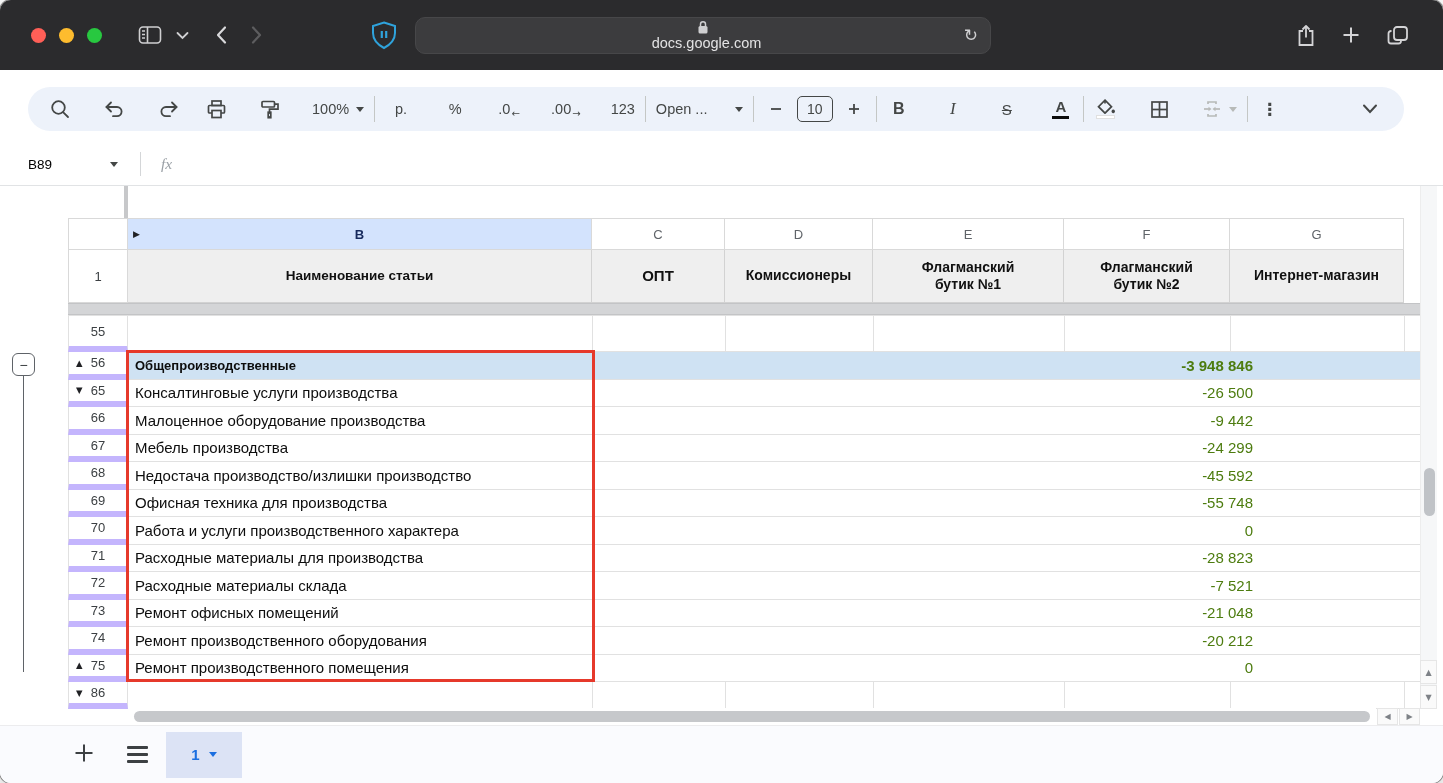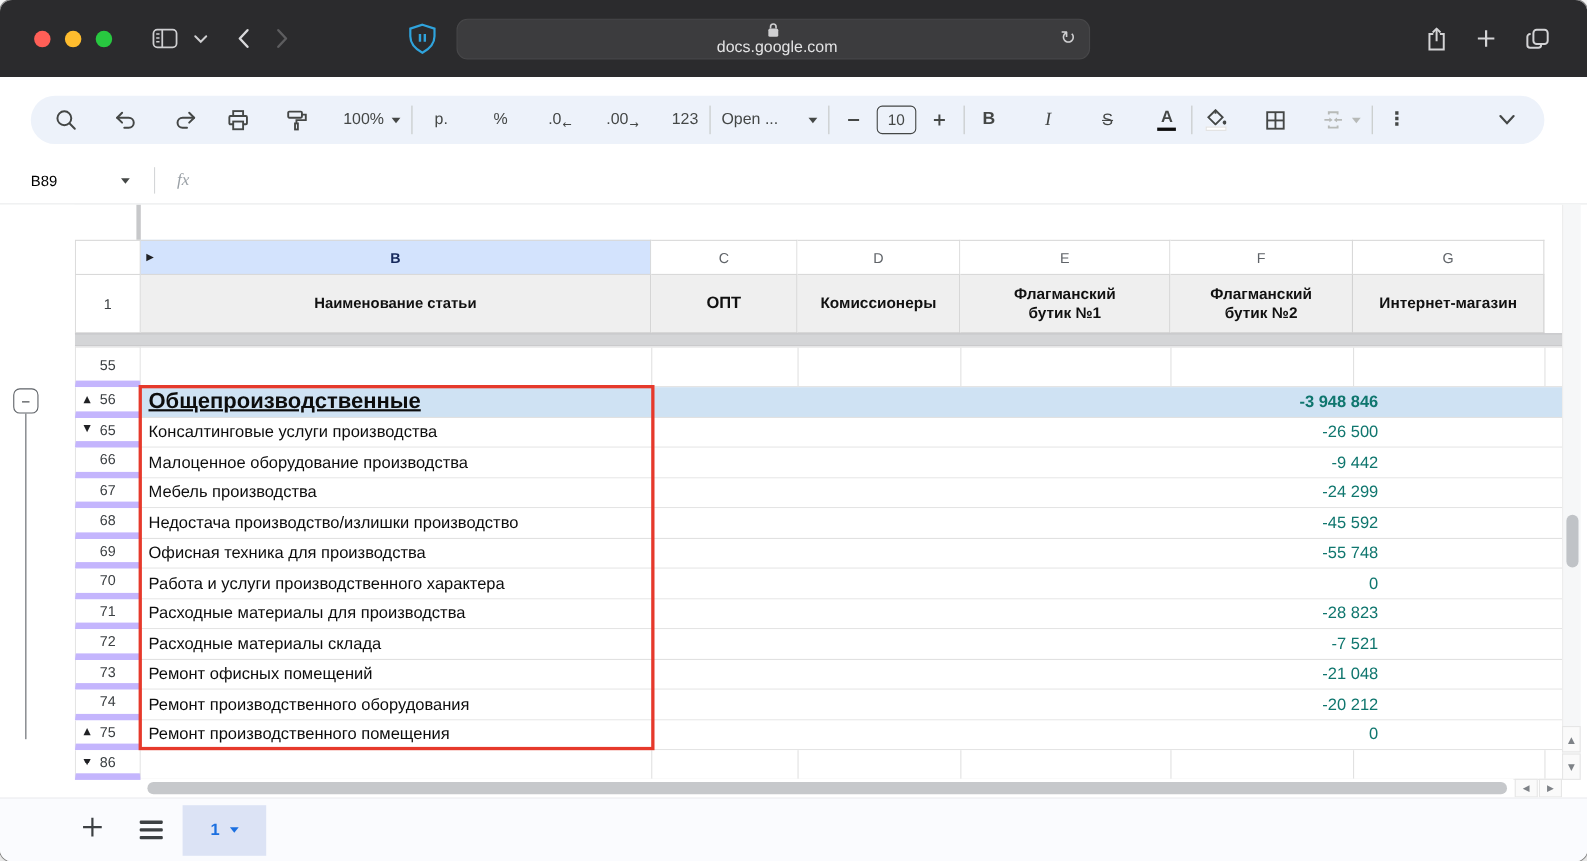--- a/index.html
+++ b/index.html
@@ -74,22 +74,22 @@
   .row { display:flex; height:27.5px; }
   .row--55 { height:37px; } .row--86 { height:27px; }
   .rownum { width:60px; border-left:1px solid #e1e1e1; border-right:1px solid #e1e1e1; border-bottom:6px solid #c4b5fd;
             position:relative; display:flex; align-items:center; justify-content:center; font-size:13px; color:#3c4043; background:#fff; }
   .row--55 .rownum { border-top:1px solid #e1e1e1; }
   .marker { position:absolute; left:7px; top:50%; transform:translateY(-50%); font-size:8.5px; color:#202124; font-family:"DejaVu Sans",sans-serif; }
   .cells { width:1292px; position:relative; border-bottom:1px solid #e1e1e1; background:#fff; }
   .row--55 .cells { border-top:1px solid #e1e1e1; }
   .row--total .cells { background:#cfe2f3; }
   .label { position:absolute; left:7px; top:0; bottom:0; display:flex; align-items:center; font-size:15px; color:#0d0d0d; white-space:nowrap; }
-  .row--total .label { font-weight:bold; font-size:20px;text-decoration:underline; }
-  .value { position:absolute; right:167px; top:0; bottom:0; display:flex; align-items:center; font-size:15px; color:#0f766e; white-space:nowrap; }
+  .row--total .label { font-weight:bold; font-size:13px; }
+  .value { position:absolute; right:167px; top:0; bottom:0; display:flex; align-items:center; font-size:15px; color:#4d7c0f; white-space:nowrap; }
   .row--total .value { font-weight:bold; }
   .vline { position:absolute; top:0; bottom:0; width:1px; background:#e1e1e1; }
   .v1{left:464px}.v2{left:597px}.v3{left:745px}.v4{left:936px}.v5{left:1102px}.v6{left:1276px}
   .redbox { position:absolute; left:126px; top:164px; width:469px; height:332px; border:3px solid #e6392b; pointer-events:none; }
 
   .group-panel { position:absolute; left:0; top:0; width:68px; height:523px; background:#fff; }
   .group-box { position:absolute; left:12px; top:167px; width:23px; height:23px; border:1.5px solid #5f6368; border-radius:6px; background:#fff;
                display:flex; align-items:center; justify-content:center; font-size:14px; color:#3c4043; }
   .group-line { position:absolute; left:22.5px; top:190px; width:1.5px; height:296px; background:#5f6368; }
 

